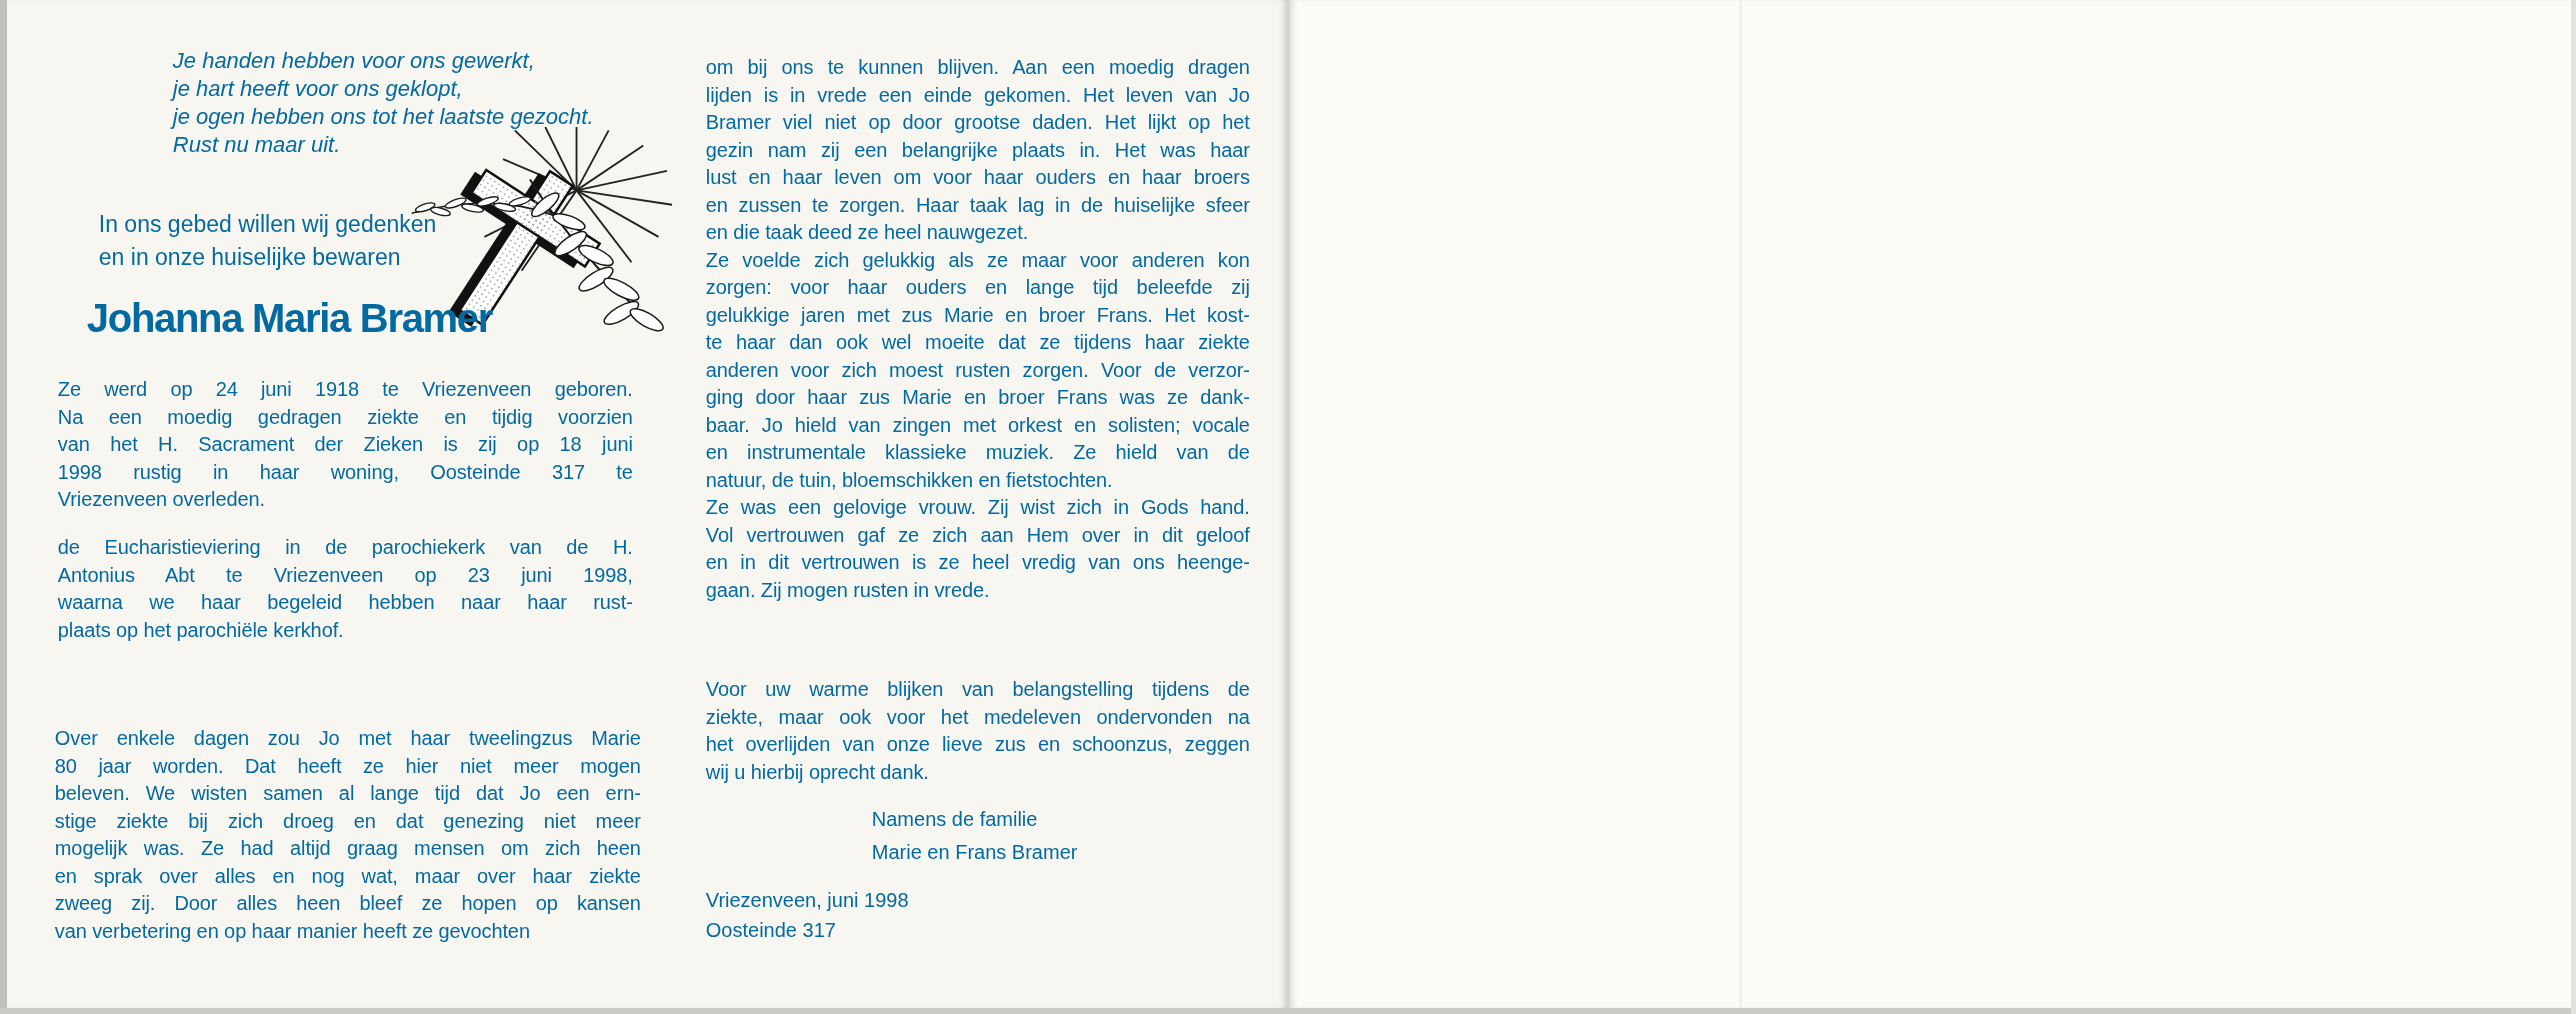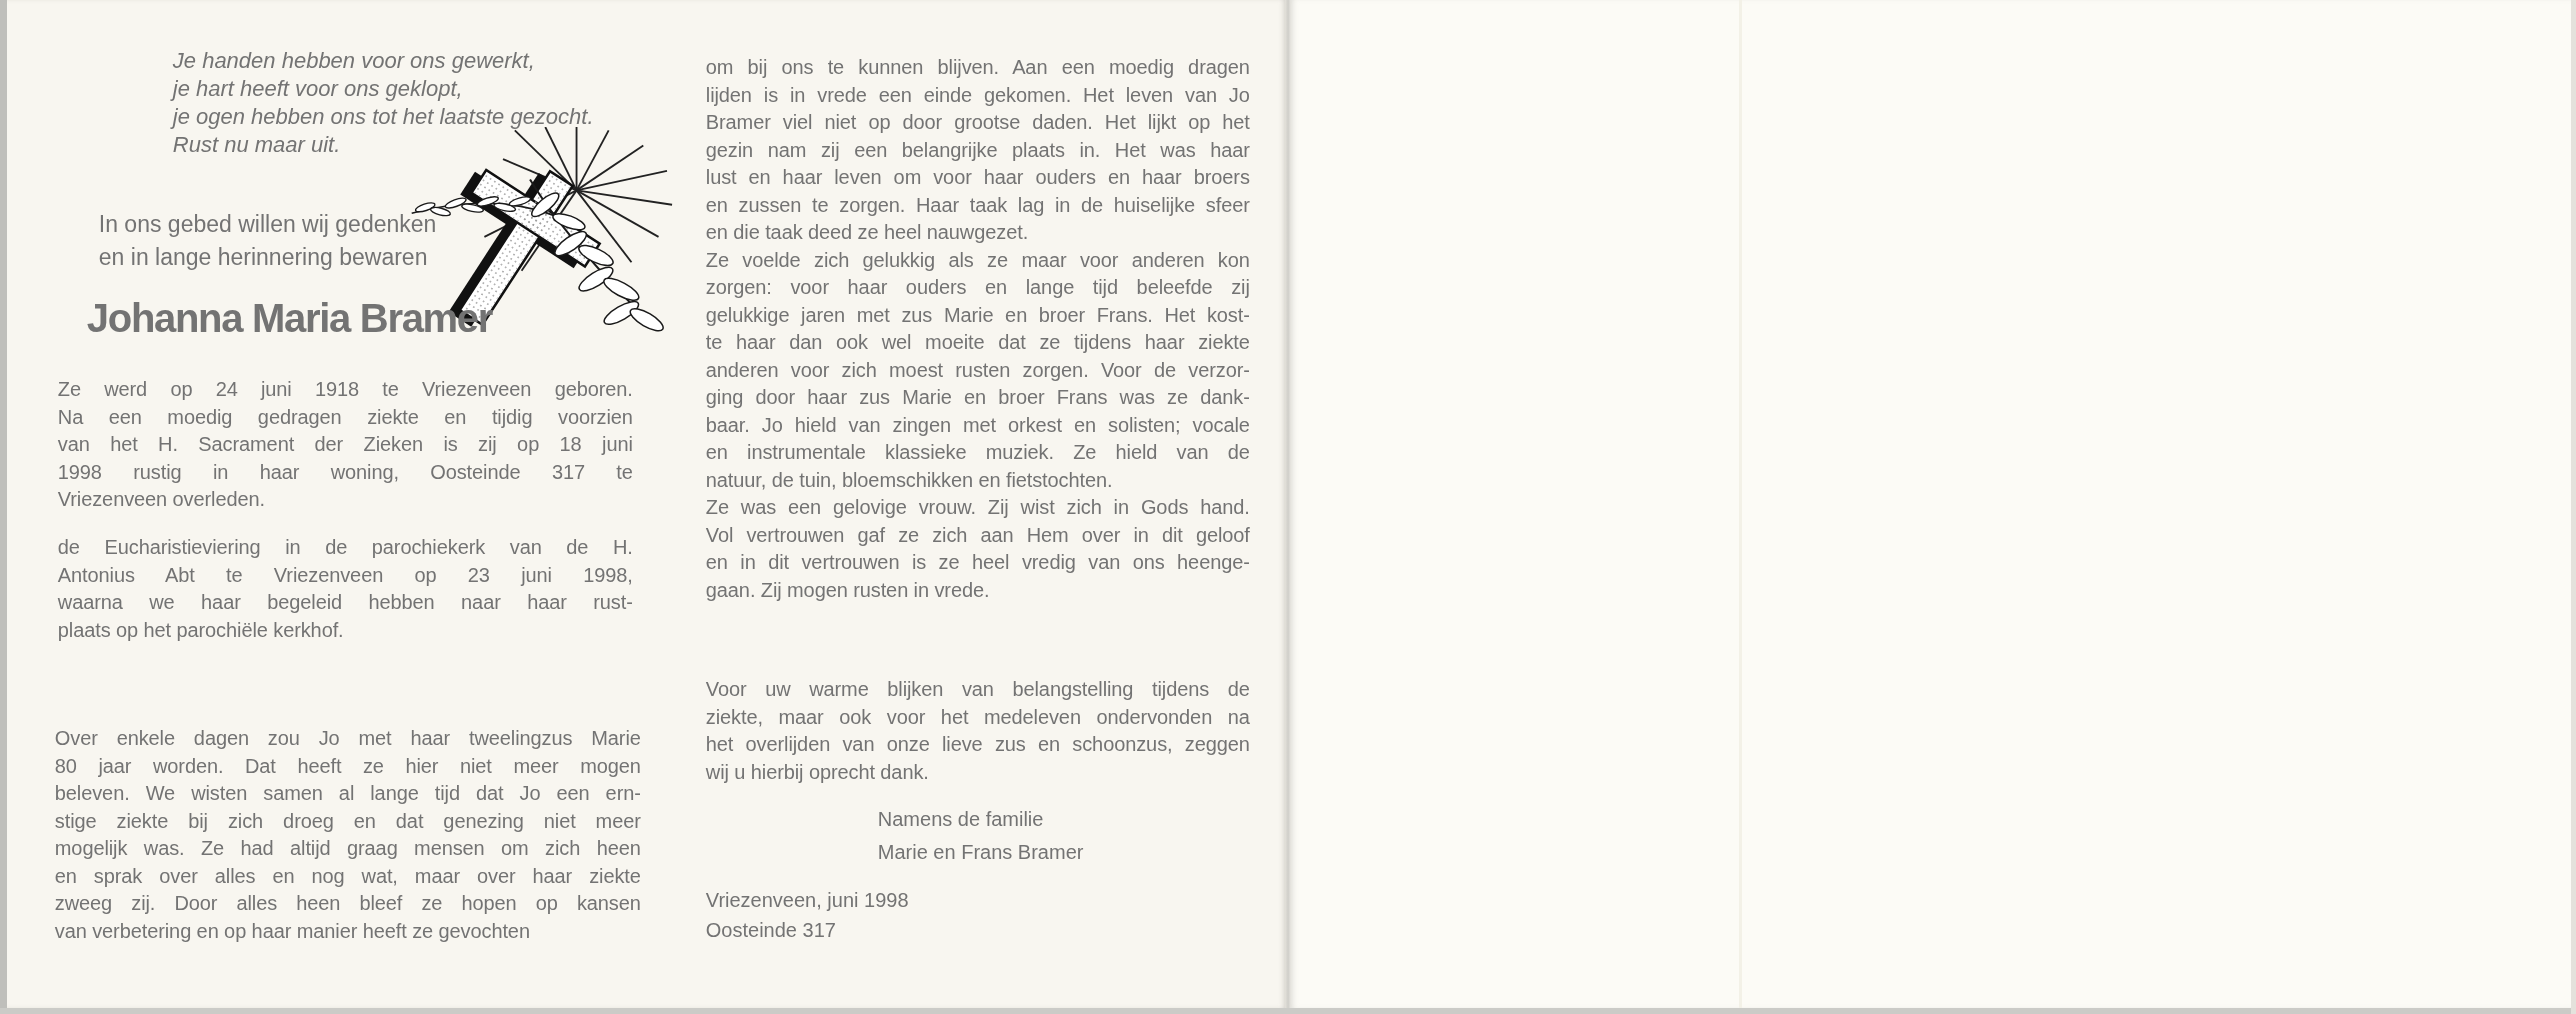--- a/index.html
+++ b/index.html
@@ -1,17 +1,17 @@
 <!DOCTYPE html>
 <html style="font-size:13.5px"><head>
 <meta charset="utf-8">
 <style>
   html,body{margin:0;padding:0;background:#c9c9c5;}
   .scan{position:relative;width:2576px;height:1015px;background:#c9c9c5;overflow:hidden;
-        font-family:"Liberation Sans","DejaVu Sans",sans-serif;color:#737373;}
+        font-family:"Liberation Sans","DejaVu Sans",sans-serif;color:#0369a1;}
   .page{position:absolute;top:0;height:1008px;}
   .page-left{left:6.8px;width:1280px;background:#f8f6f0;
              box-shadow:inset -5px 0 6.8px -3.4px rgba(120,118,110,.45);}
   .page-right{left:1291px;width:1285px;background:#fcfbf6;
              box-shadow:inset 4.2px 0 6px -3.4px rgba(150,148,140,.35);}
   .edge-left{position:absolute;left:0;top:0;width:6.8px;height:1015px;background:#bfbfbb;}
   .edge-bottom{position:absolute;left:0;top:1008px;width:2576px;height:6.8px;background:#cbcbc7;}
   .edge-right{position:absolute;left:2571px;top:0;width:5px;height:1015px;background:#e4e2dc;}
   .fold{position:absolute;left:1285px;top:0;width:6.8px;height:1008px;
         background:linear-gradient(90deg,#e3e1da,#cfcec9 45%,#f2f0ea);}
@@ -24,21 +24,21 @@
   .justify .line:last-child{text-align-last:left;}
   .poem{left:166px;top:47px;width:457px;font-style:italic;font-size:22px;line-height:28px;}
   .intro{left:52px;top:208px;width:474px;font-size:23px;line-height:33px;margin-left:40px;}
   .name{left:80px;top:296px;font-size:40px;font-weight:bold;letter-spacing:-1.3px;}
   .p1{left:51px;top:376px;width:575px;}
   .p2{left:51px;top:534px;width:575px;}
   .p3{left:48px;top:725px;width:586px;}
   .colR{left:699px;top:54px;width:544px;}
   .colR .para{margin:0;}
   .thanks{left:699px;top:676px;width:544px;}
-  .signature{left:865px;top:803px;font-size:20px;line-height:33px;margin-left:6px;}
+  .signature{left:865px;top:803px;font-size:20px;line-height:33px;}
   .dateline{left:699px;top:885px;font-size:20px;line-height:30px;}
 
   .cross{position:absolute;left:396px;top:127px;}
 </style>
 </head>
 <body>
 
 <div class="scan">
 
   <div class="page page-left">
@@ -107,21 +107,21 @@
           <ellipse cx="228" cy="180" rx="23" ry="8" transform="rotate(-32 228 180)"></ellipse>
           <ellipse cx="258" cy="192" rx="23" ry="8" transform="rotate(28 258 192)"></ellipse>
           <ellipse cx="258" cy="220" rx="23" ry="8" transform="rotate(-30 258 220)"></ellipse>
           <ellipse cx="288" cy="228" rx="22" ry="8" transform="rotate(30 288 228)"></ellipse>
         </g>
       </g>
     </svg>
 
     <div class="tb intro">
         <div class="line">In ons gebed willen wij gedenken</div>
-        <div class="line">en in lange herinnering bewaren</div>
+        <div class="line">en in onze huiselijke bewaren</div>
       </div>
 
     <div class="tb name">Johanna Maria Bramer</div>
 
     <div class="tb p1 body-text justify para">
         <div class="line">Ze werd op 24 juni 1918 te Vriezenveen geboren.</div>
         <div class="line">Na een moedig gedragen ziekte en tijdig voorzien</div>
         <div class="line">van het H. Sacrament der Zieken is zij op 18 juni</div>
         <div class="line">1998 rustig in haar woning, Oosteinde 317 te</div>
         <div class="line">Vriezenveen overleden.</div>

